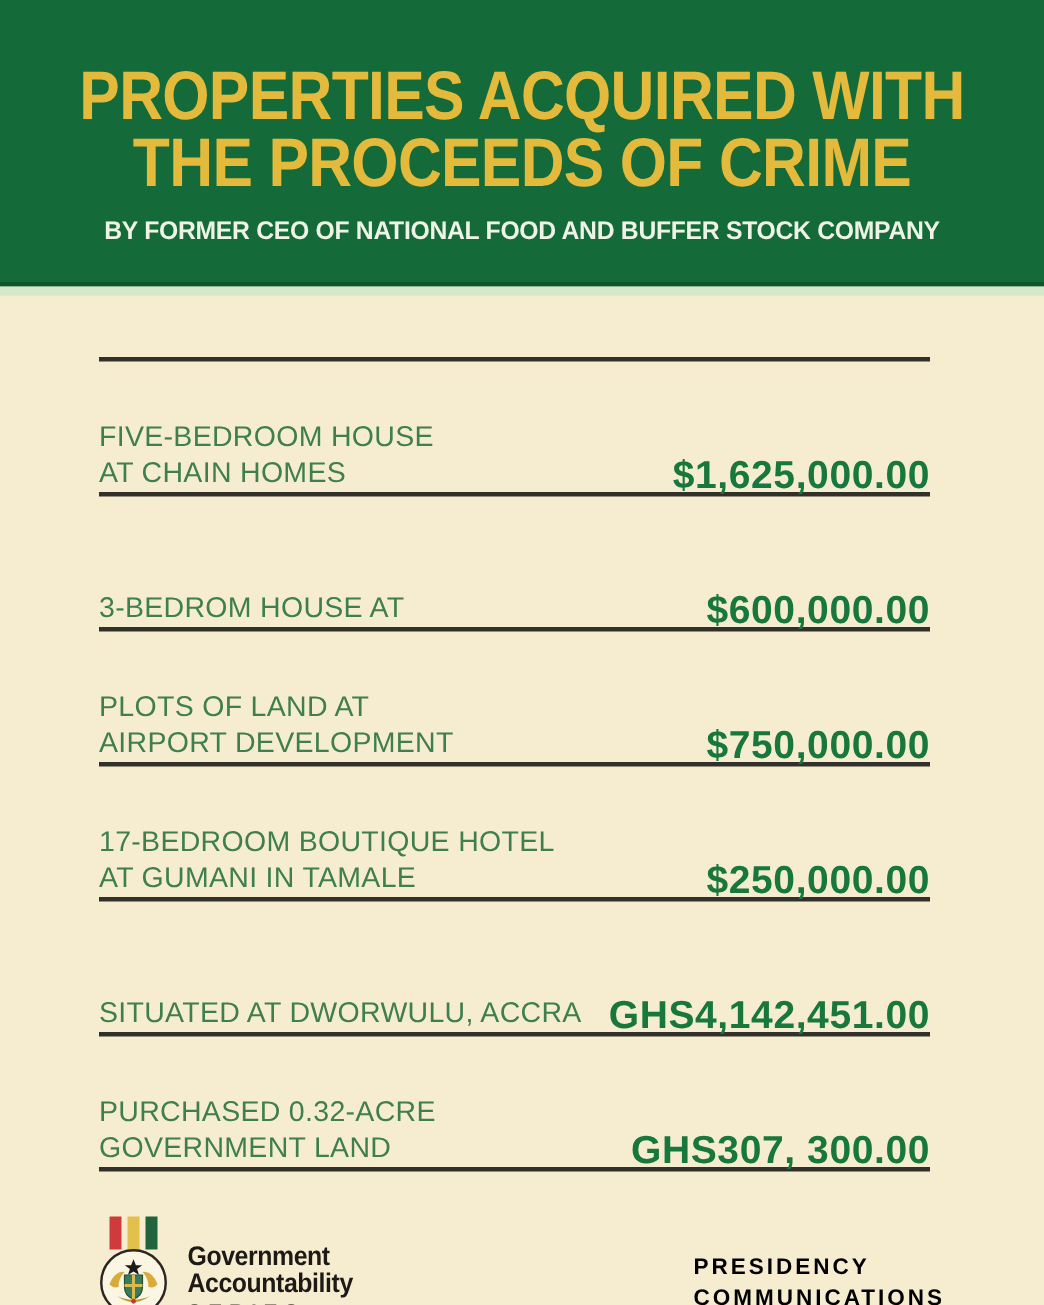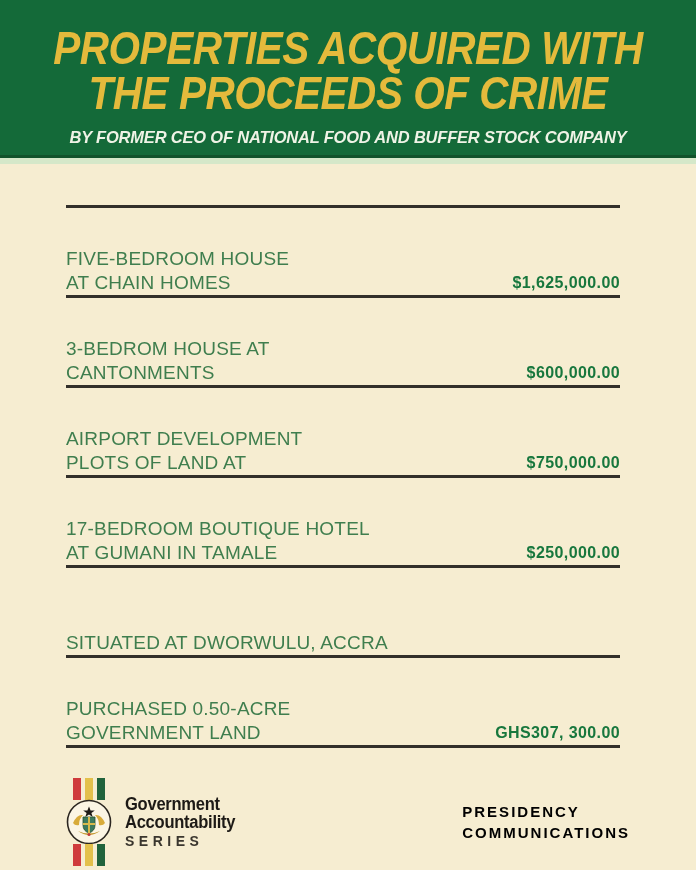--- a/index.html
+++ b/index.html
@@ -8,27 +8,26 @@
   .poster {
     position: relative;
     width: 696px;
     height: 870px;
     background: #f6edd1;
     overflow: hidden;
   }
 
   
   .header {
-    height: 158px;
+    height: 191px;
     background: #146a39;
     border-bottom: 3px solid #11532b;
     text-align: center;
     box-sizing: border-box;
-    padding-top: 26px;
-    font-style: italic;
+    padding-top: 42px;
   }
   .mint-strip {
     height: 6px;
     background: #d5e8c9;
   }
   .title {
     color: #e4ba3c;
     font-weight: 800;
     font-size: 44px;
     line-height: 43px;
@@ -64,21 +63,21 @@
   }
   .prop-label {
     color: #3f7e4e;
     font-size: 19px;
     line-height: 24px;
     font-weight: 500;
     letter-spacing: 0.2px;
   }
   .prop-value {
     color: #17773d;
-    font-size: 16px;
+    font-size: 26px;
     font-weight: 700;
     letter-spacing: 0.4px;
     line-height: 24px;
     white-space: nowrap;
   }
 
   
   .footer {
     margin: 30px 66px 0 66px;
     display: flex;
@@ -140,50 +139,50 @@
       <div class="prop-label">
         <div>FIVE-BEDROOM HOUSE</div>
         <div>AT CHAIN HOMES</div>
       </div>
       <div class="prop-value">$1,625,000.00</div>
     </div>
 
     <div class="prop-row">
       <div class="prop-label">
         <div>3-BEDROM HOUSE AT</div>
-        <div>CANTONMENTS</div>
       </div>
       <div class="prop-value">$600,000.00</div>
     </div>
 
     <div class="prop-row">
       <div class="prop-label">
+        <div>PLOTS OF LAND AT</div>
         <div>AIRPORT DEVELOPMENT</div>
-        <div>PLOTS OF LAND AT</div>
       </div>
       <div class="prop-value">$750,000.00</div>
     </div>
 
     <div class="prop-row">
       <div class="prop-label">
         <div>17-BEDROOM BOUTIQUE HOTEL</div>
         <div>AT GUMANI IN TAMALE</div>
       </div>
       <div class="prop-value">$250,000.00</div>
     </div>
 
     <div class="prop-row">
       <div class="prop-label">
         <div>SITUATED AT DWORWULU, ACCRA</div>
       </div>
-    </div>
-
-    <div class="prop-row">
-      <div class="prop-label">
-        <div>PURCHASED 0.50-ACRE</div>
+      <div class="prop-value">GHS4,142,451.00</div>
+    </div>
+
+    <div class="prop-row">
+      <div class="prop-label">
+        <div>PURCHASED 0.32-ACRE</div>
         <div>GOVERNMENT LAND</div>
       </div>
       <div class="prop-value">GHS307, 300.00</div>
     </div>
 
   </div>
 
   <div class="footer">
 
     <div class="gas-logo">

